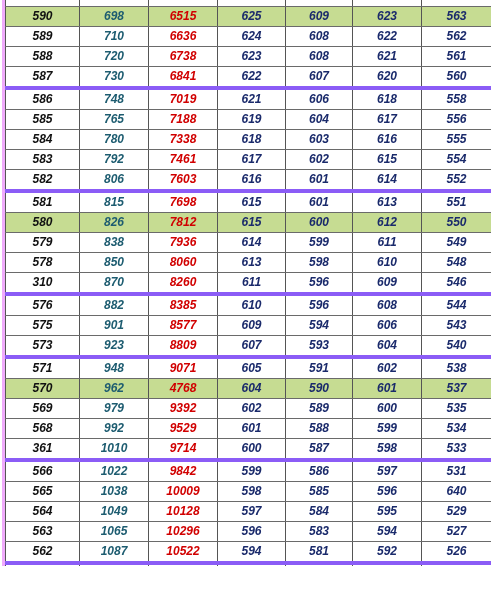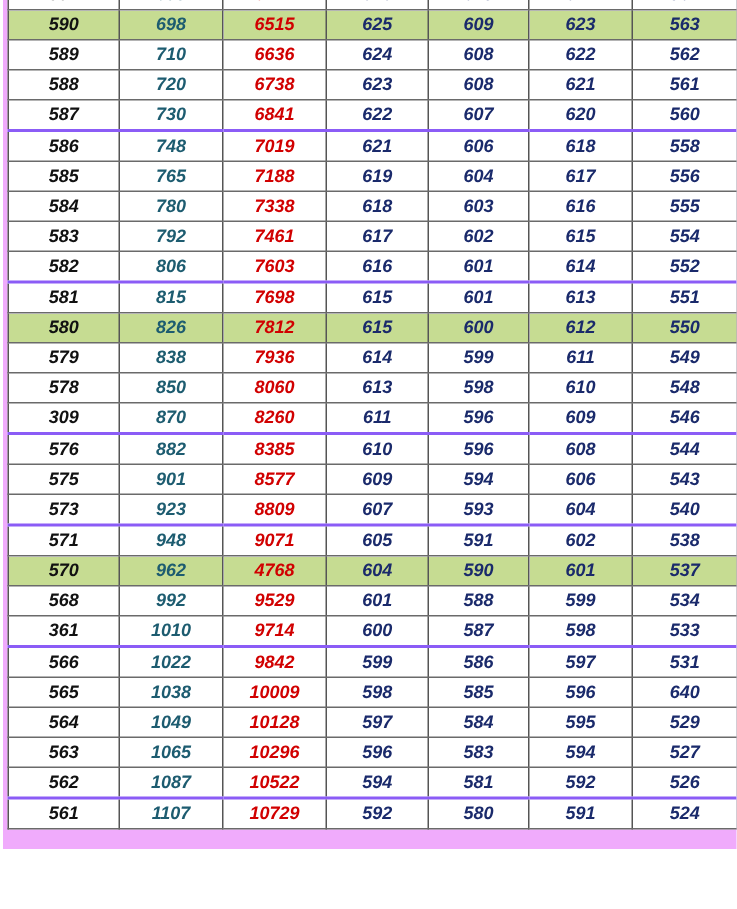--- a/index.html
+++ b/index.html
@@ -76,21 +76,21 @@
   td.col-d,
   td.col-e,
   td.col-f,
   td.col-g { color: #1a2a6b; }
 
   
   tr.row-highlight > td { background: #c6dc92; }
   tr.row-highlight > td.col-rank { color: #111111; }
 
   
-  tr.row-major > td { border-top: 2px solid #8b5cf6; }
+  tr.row-major > td { border-top: 4px solid #8b5cf6; }
 
   
   tr.row-clipped > td { border-top: none; }
 </style>
 </head>
 <body>
 
 <div id="viewport">
   <div id="scroller">
     <table class="data-grid">
@@ -224,21 +224,21 @@
           <tr>
             <td class="col-rank">578</td>
             <td class="col-gen">850</td>
             <td class="col-tot">8060</td>
             <td class="col-d">613</td>
             <td class="col-e">598</td>
             <td class="col-f">610</td>
             <td class="col-g">548</td>
           </tr>
           <tr>
-            <td class="col-rank">309</td>
+            <td class="col-rank">310</td>
             <td class="col-gen">870</td>
             <td class="col-tot">8260</td>
             <td class="col-d">611</td>
             <td class="col-e">596</td>
             <td class="col-f">609</td>
             <td class="col-g">546</td>
           </tr>
           <tr class=" row-major">
             <td class="col-rank">576</td>
             <td class="col-gen">882</td>
@@ -278,20 +278,29 @@
           <tr class=" row-highlight">
             <td class="col-rank">570</td>
             <td class="col-gen">962</td>
             <td class="col-tot">4768</td>
             <td class="col-d">604</td>
             <td class="col-e">590</td>
             <td class="col-f">601</td>
             <td class="col-g">537</td>
           </tr>
           <tr>
+            <td class="col-rank">569</td>
+            <td class="col-gen">979</td>
+            <td class="col-tot">9392</td>
+            <td class="col-d">602</td>
+            <td class="col-e">589</td>
+            <td class="col-f">600</td>
+            <td class="col-g">535</td>
+          </tr>
+          <tr>
             <td class="col-rank">568</td>
             <td class="col-gen">992</td>
             <td class="col-tot">9529</td>
             <td class="col-d">601</td>
             <td class="col-e">588</td>
             <td class="col-f">599</td>
             <td class="col-g">534</td>
           </tr>
           <tr>
             <td class="col-rank">361</td>

